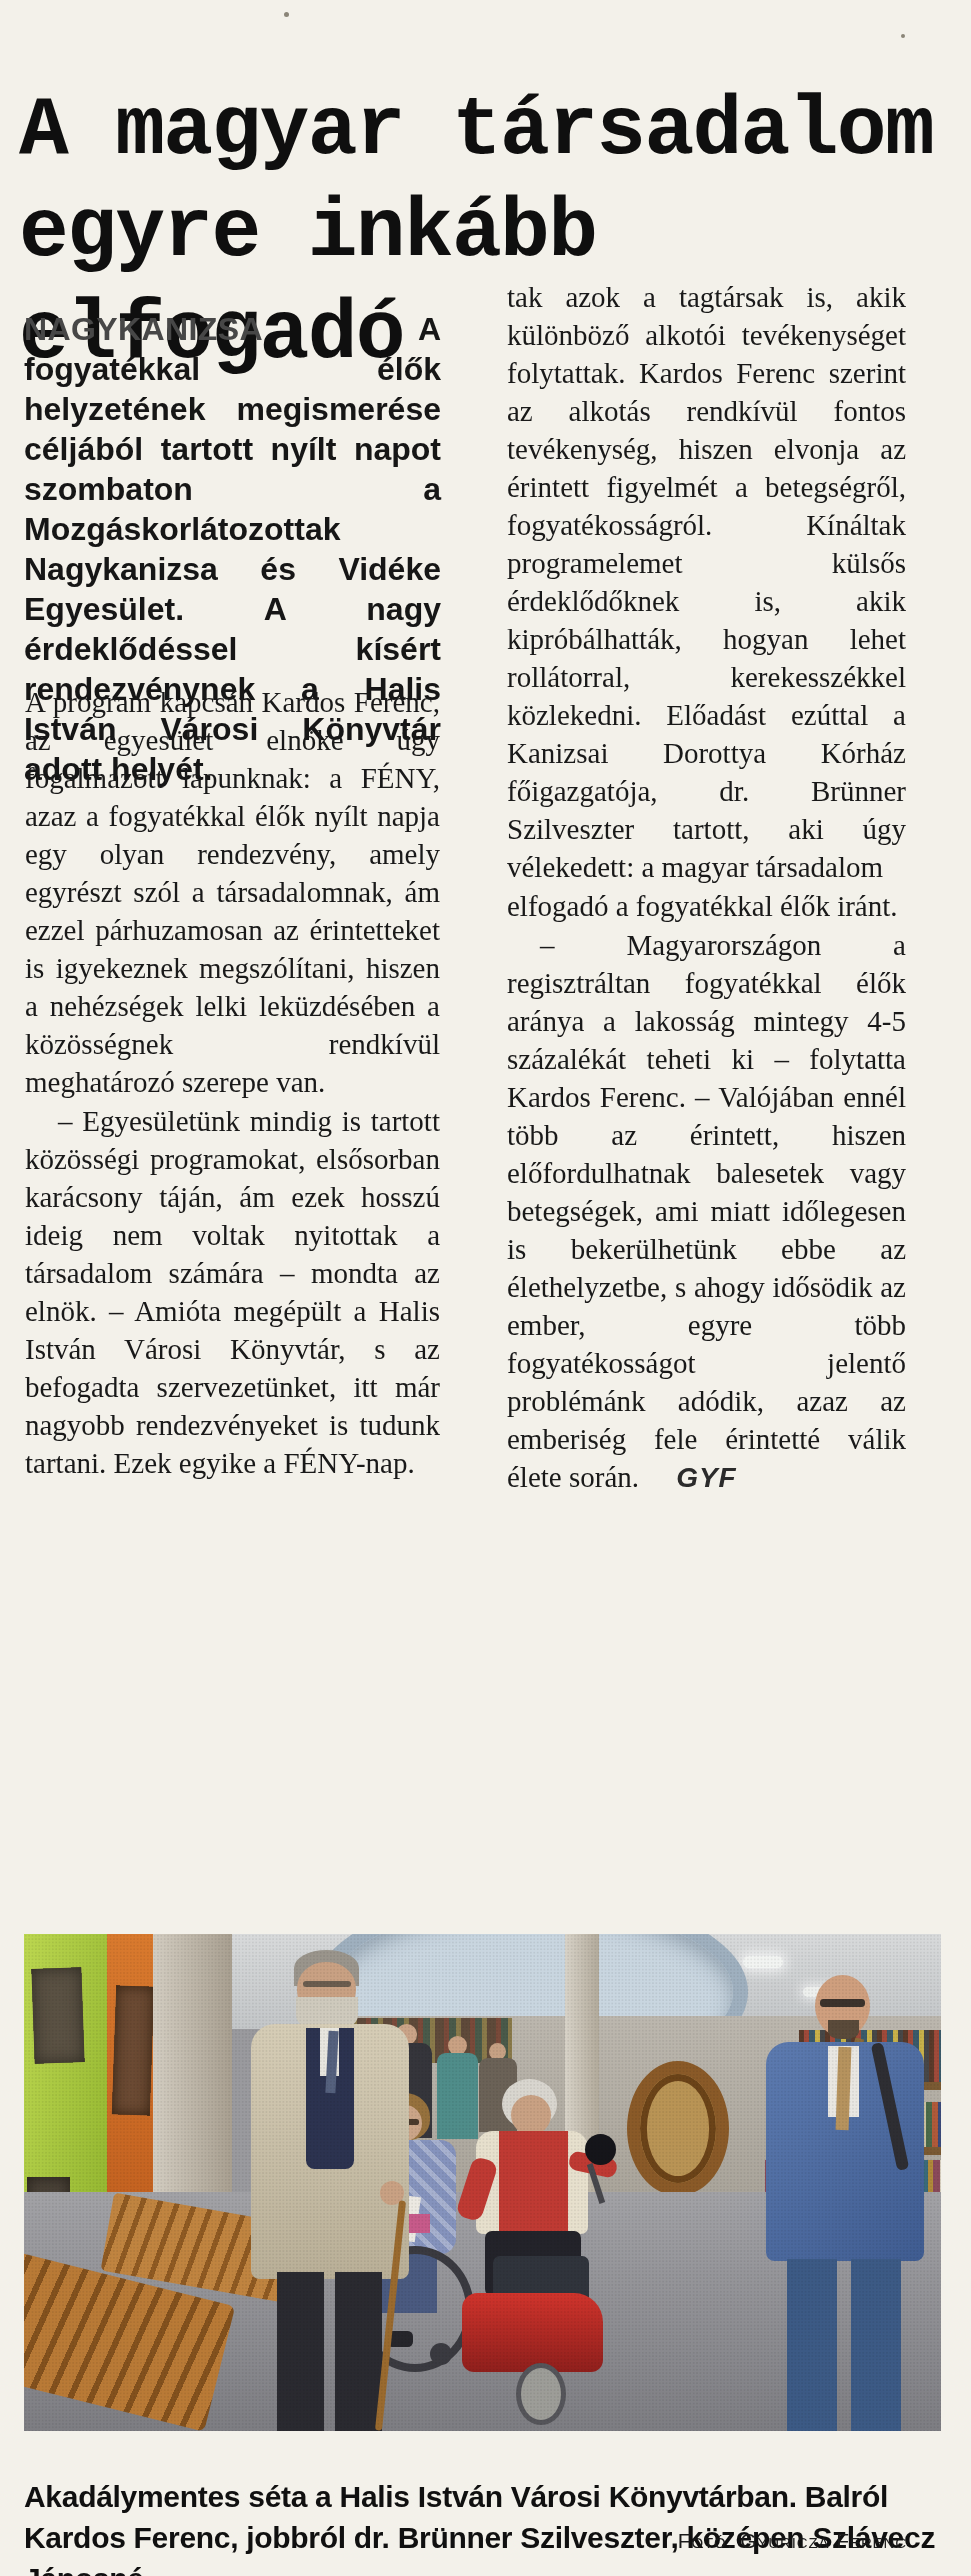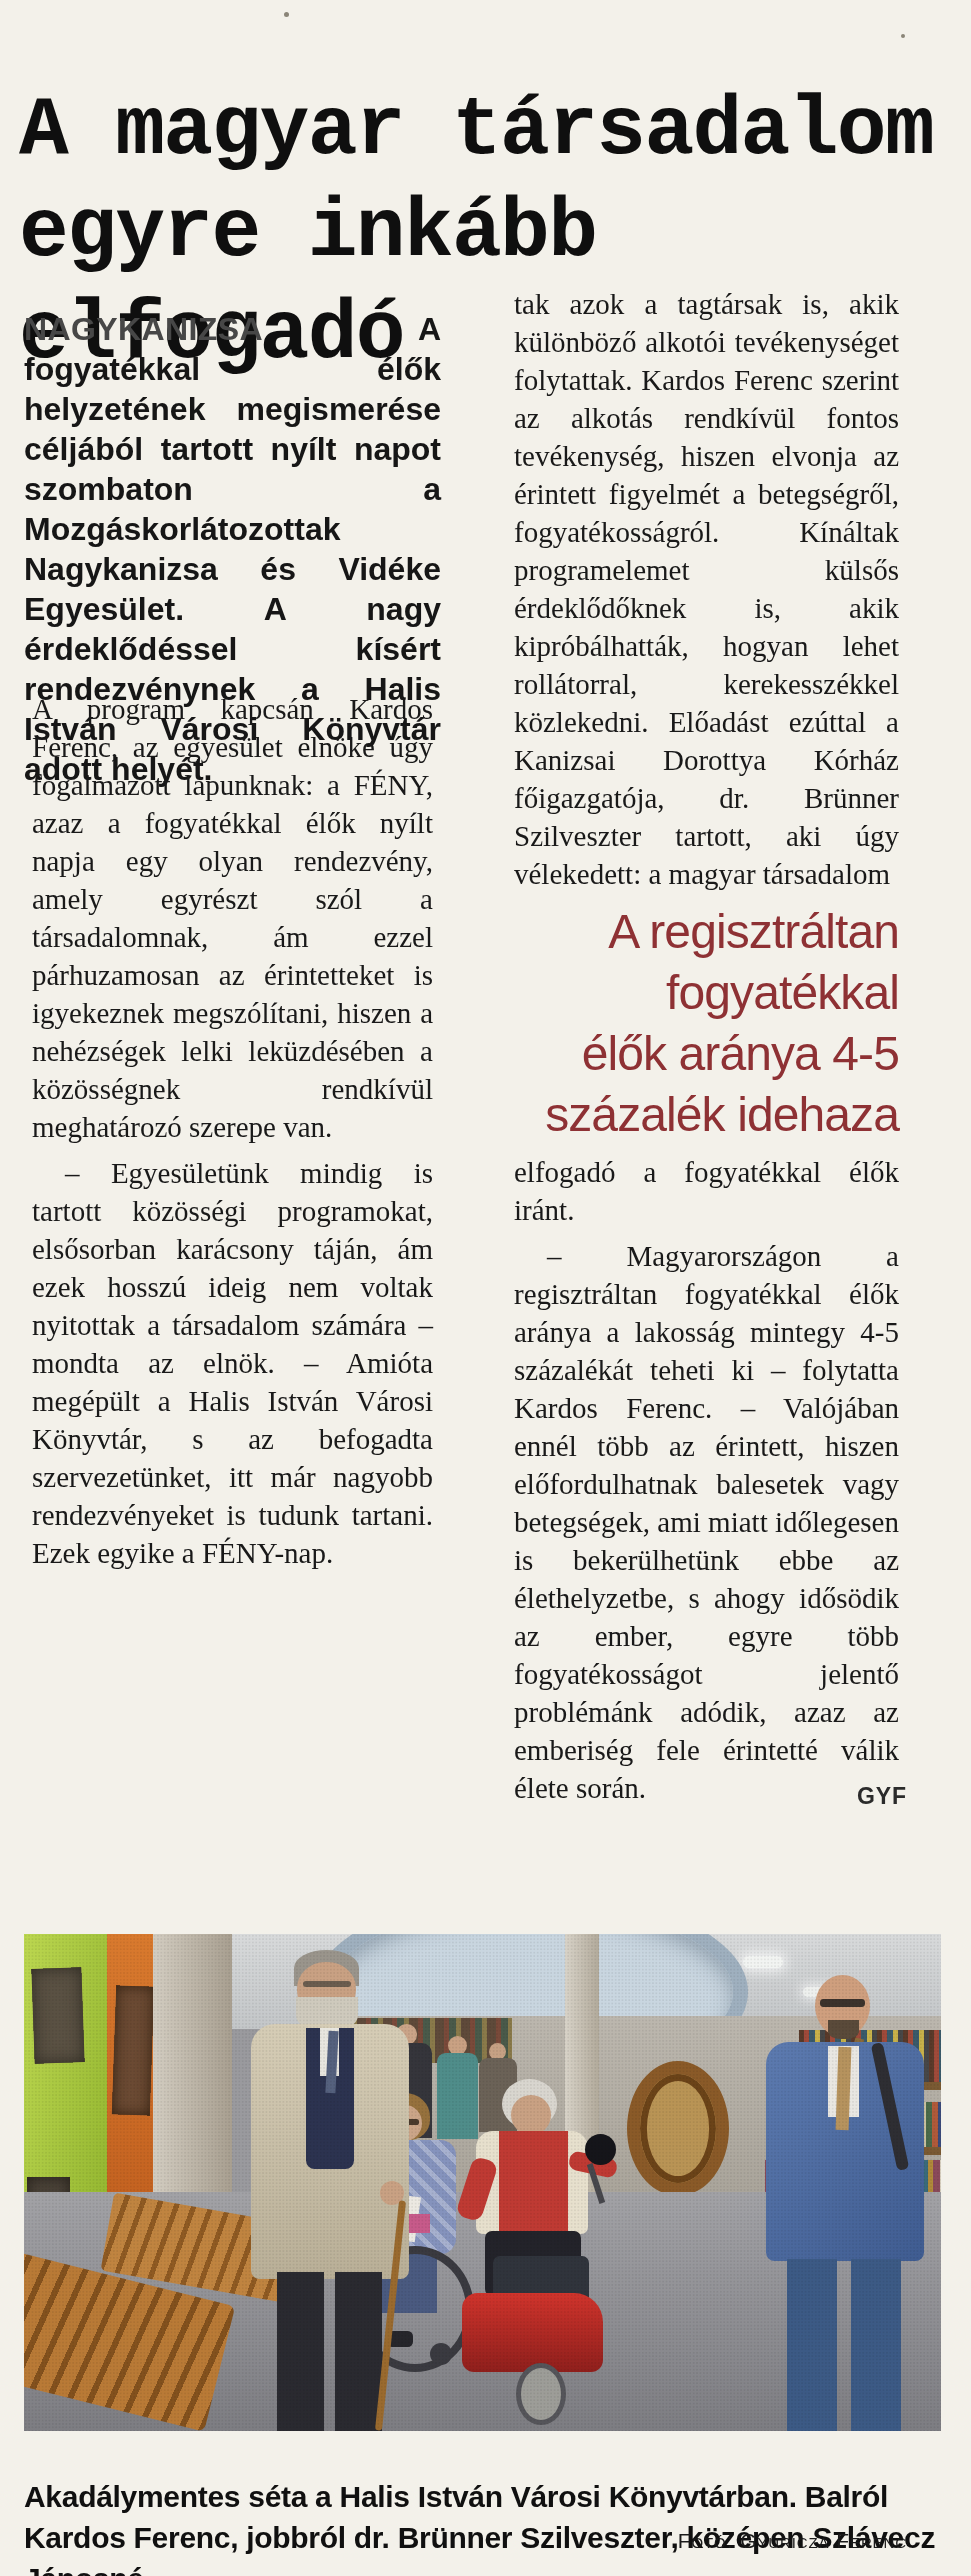--- a/index.html
+++ b/index.html
@@ -18,35 +18,35 @@
   }
   
   .lead{
     left:24px;top:277px;width:417px;
     font-family:"Liberation Sans",sans-serif;font-weight:700;
     font-size:32px;line-height:40px;text-align:justify;color:#161616;
   }
   .lead .loc{color:#474747;letter-spacing:0.4px;}
   
   .col{font-size:29px;line-height:38px;text-align:justify;}
-  .col p{margin:8px;}
+  .col p{margin:1px;}
   .col p.indent{text-indent:33px;}
   .col1{left:24px;top:682px;width:417px;height:1240px;overflow:hidden;}
   .col2{left:506px;top:277px;width:401px;height:1645px;overflow:hidden;}
   
   .pullquote{
     margin:55px 0 48px 0;
     font-family:"Liberation Sans",sans-serif;font-weight:400;
     font-size:48px;line-height:61px;letter-spacing:-0.9px;
     color:#8e3134;text-align:right;white-space:pre-line;text-indent:0;
   }
   .byline{
-    text-align:right;margin-top:-38px;
+    text-align:center;margin-top:-38px;
     font-family:"Liberation Sans",sans-serif;font-weight:700;
-    font-size:23px;color:#2b2b2b;letter-spacing:0.9px;
+    font-size:28px;color:#2b2b2b;letter-spacing:0.9px;font-style:italic;
   }
   
   .photo{left:24px;top:1934px;width:917px;height:497px;overflow:hidden;background:#9a9a9e;}
   .photo::after{ 
     content:"";position:absolute;inset:0;
     background-image:radial-gradient(rgba(0,0,0,.07) 0.9px,transparent 0.9px);
     background-size:3.4px 3.4px;pointer-events:none;
   }
   
   .caption{
@@ -73,24 +73,20 @@
 
   <p class="abs lead"><span class="loc">NAGYKANIZSA</span><span> A fogyatékkal élők helyzetének megismerése céljából tartott nyílt napot szombaton a Mozgáskorlátozottak Nagykanizsa és Vidéke Egyesület. A nagy érdeklődéssel kísért rendezvénynek a Halis István Városi Könyvtár adott helyét.</span></p>
 
   <div class="abs col col1">
     <p>A program kapcsán Kardos Ferenc, az egyesület elnöke úgy fogalmazott lapunknak: a FÉNY, azaz a fogyatékkal élők nyílt napja egy olyan rendezvény, amely egyrészt szól a társadalomnak, ám ezzel párhuzamosan az érintetteket is igyekeznek megszólítani, hiszen a nehézségek lelki leküzdésében a közösségnek rendkívül meghatározó szerepe van.</p>
     <p class="indent">– Egyesületünk mindig is tartott közösségi programokat, elsősorban karácsony táján, ám ezek hosszú ideig nem voltak nyitottak a társadalom számára – mondta az elnök. – Amióta megépült a Halis István Városi Könyvtár, s az befogadta szervezetünket, itt már nagyobb rendezvényeket is tudunk tartani. Ezek egyike a FÉNY-nap.</p>
   </div>
 
   <div class="abs col col2">
     <p>tak azok a tagtársak is, akik különböző alkotói tevékenységet folytattak. Kardos Ferenc szerint az alkotás rendkívül fontos tevékenység, hiszen elvonja az érintett figyelmét a betegségről, fogyatékosságról. Kínáltak programelemet külsős érdeklődőknek is, akik kipróbálhatták, hogyan lehet rollátorral, kerekesszékkel közlekedni. Előadást ezúttal a Kanizsai Dorottya Kórház főigazgatója, dr. Brünner Szilveszter tartott, aki úgy vélekedett: a magyar társadalom</p>
-    <p class="pullquote">A regisztráltan
-fogyatékkal
-élők aránya 4-5
-százalék idehaza</p>
     <p>elfogadó a fogyatékkal élők iránt.</p>
     <p class="indent">– Magyarországon a regisztráltan fogyatékkal élők aránya a lakosság mintegy 4-5 százalékát teheti ki – folytatta Kardos Ferenc. – Valójában ennél több az érintett, hiszen előfordulhatnak balesetek vagy betegségek, ami miatt időlegesen is bekerülhetünk ebbe az élethelyzetbe, s ahogy idősödik az ember, egyre több fogyatékosságot jelentő problémánk adódik, azaz az emberiség fele érintetté válik élete során.</p>
     <div class="byline">GYF</div>
   </div>
 
   <figure class="abs photo" style="margin:0;">
 
     <div class="abs" style="left:0;top:0;width:917px;height:95px;background:linear-gradient(#d8dadb,#c3c6c8);"></div>
     <div class="abs" style="left:719px;top:22.4px;width:40px;height:12px;background:#f2f4f2;border-radius:6.9px;box-shadow:0 0 12px 4.3px rgba(255,255,255,.7);"></div>
     <div class="abs" style="left:779px;top:53px;width:34px;height:10.3px;background:#eef0ee;border-radius:6.9px;box-shadow:0 0 10.3px 3.4px rgba(255,255,255,.6);"></div>

